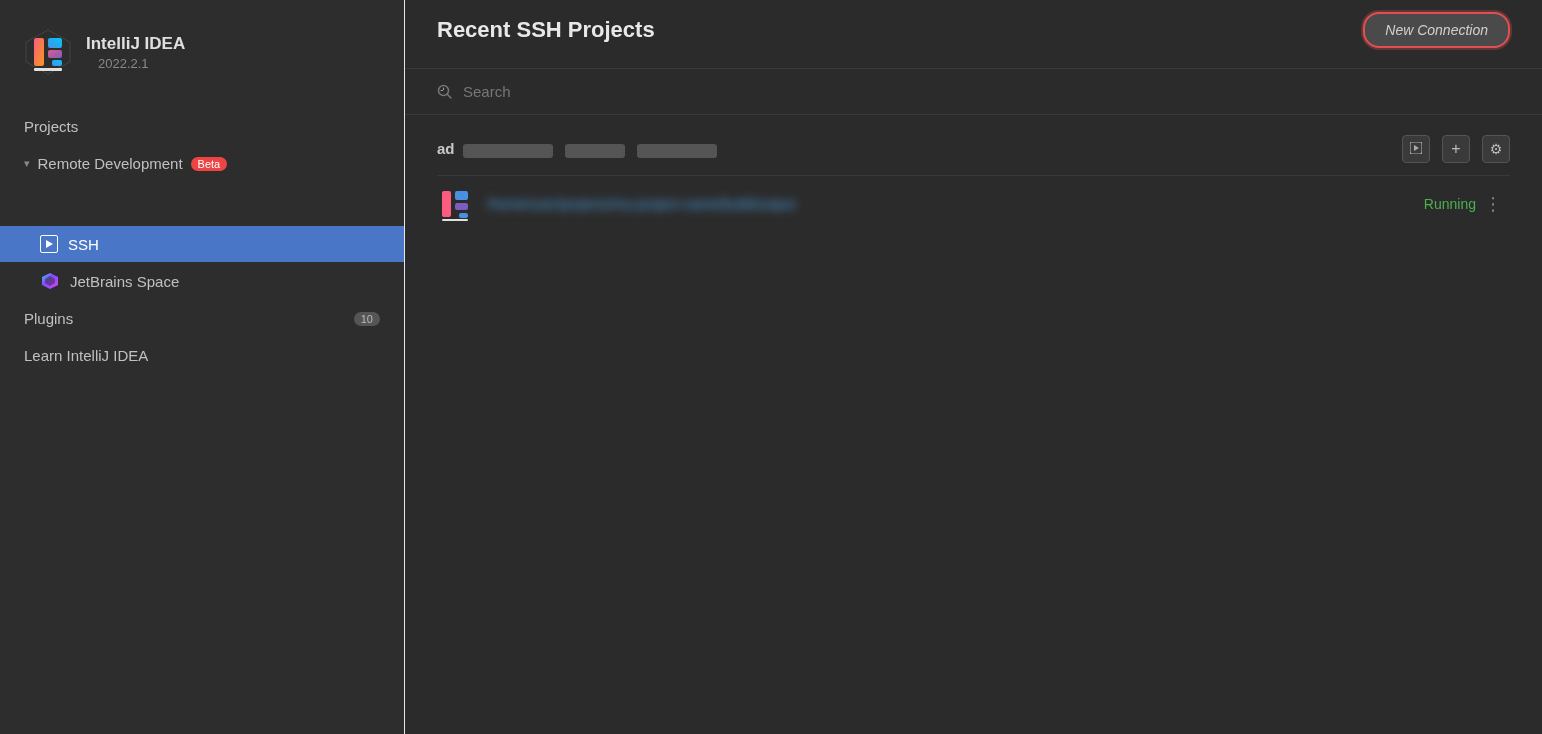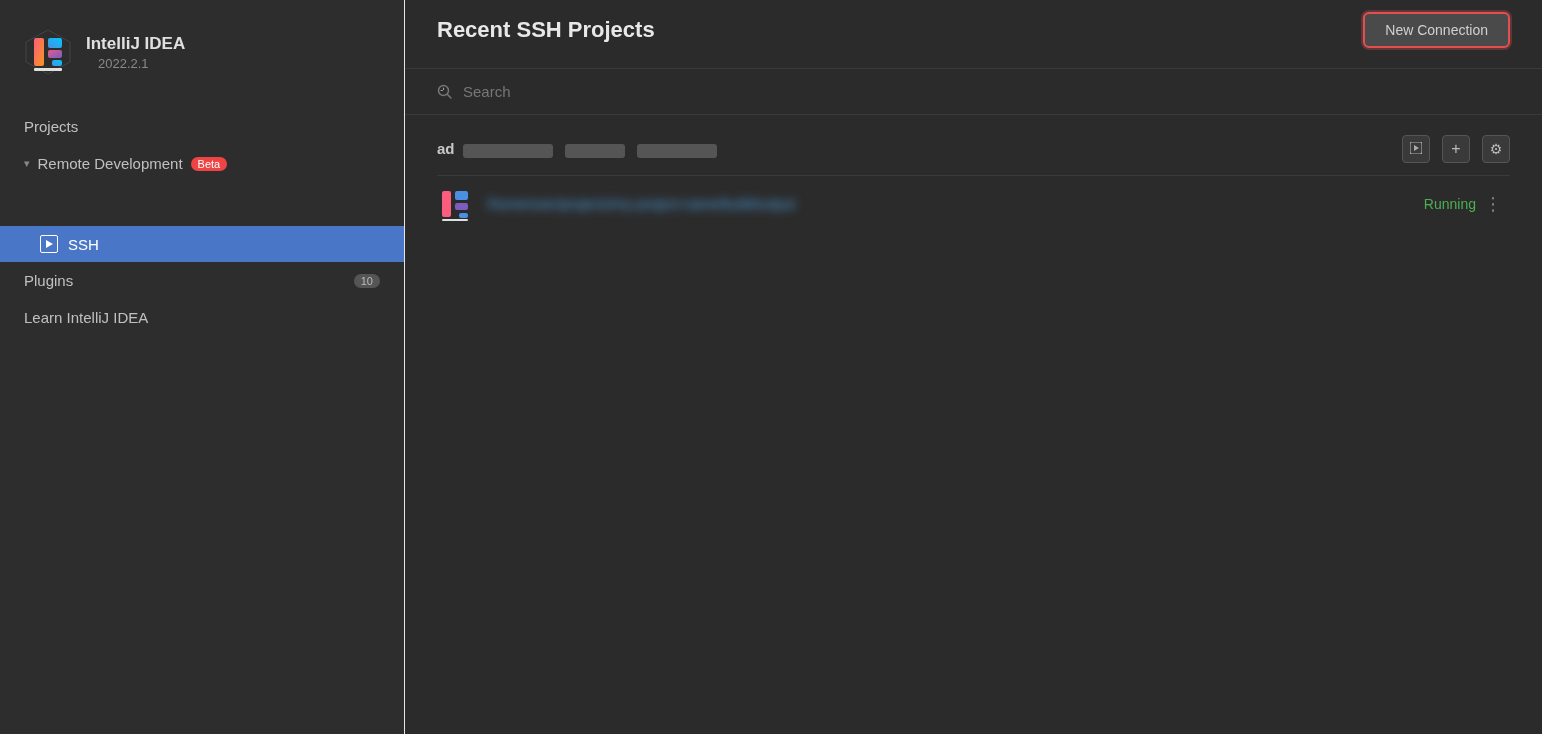--- a/index.html
+++ b/index.html
@@ -183,26 +183,27 @@
     .main-title {
       font-size: 22px;
       font-weight: 700;
       color: #e8e8e8;
     }
 
     .new-connection-btn {
       background: #4a4a4a;
       color: #d0d0d0;
       border: 2px solid #e05050;
-      border-radius: 6px;
+      border-radius: 16px;
       padding: 8px 20px;
       font-size: 14px;
       cursor: pointer;
       outline: none;
       box-shadow: 0 0 0 2px rgba(220, 80, 80, 0.3);
+      font-style: italic;
     }
 
     .search-bar {
       display: flex;
       align-items: center;
       padding: 14px 32px;
       border-bottom: 1px solid #3a3a3a;
       gap: 10px;
     }
 
@@ -372,20 +373,34 @@
         <span class="beta-badge">Beta</span>
       </div>
       <div class="nav-sub-items">
         <div class="nav-sub-item active">
           <span class="ssh-icon">
             <span class="play-box-icon">
               <span class="play-triangle"></span>
             </span>
           </span>
           <span>SSH</span>
+        </div>
+        <div class="nav-sub-item">
+          <svg class="jetbrains-space-icon" viewBox="0 0 20 20" xmlns="http://www.w3.org/2000/svg">
+            <defs>
+              <linearGradient id="spaceGrad" x1="0%" y1="0%" x2="100%" y2="100%">
+                <stop offset="0%" style="stop-color:#4fc3f7"></stop>
+                <stop offset="40%" style="stop-color:#7c4dff"></stop>
+                <stop offset="100%" style="stop-color:#e040fb"></stop>
+              </linearGradient>
+            </defs>
+            <polygon points="10,2 18,6 18,14 10,18 2,14 2,6" fill="url(#spaceGrad)"></polygon>
+            <polygon points="10,5 15,8 15,12 10,15 5,12 5,8" fill="#2d2d2d" opacity="0.5"></polygon>
+          </svg>
+          <span>JetBrains Space</span>
         </div>
       </div>
     </div>
 
 
     <div class="nav-item">
       <span>Plugins</span>
       <span class="plugins-badge">10</span>
     </div>
 

